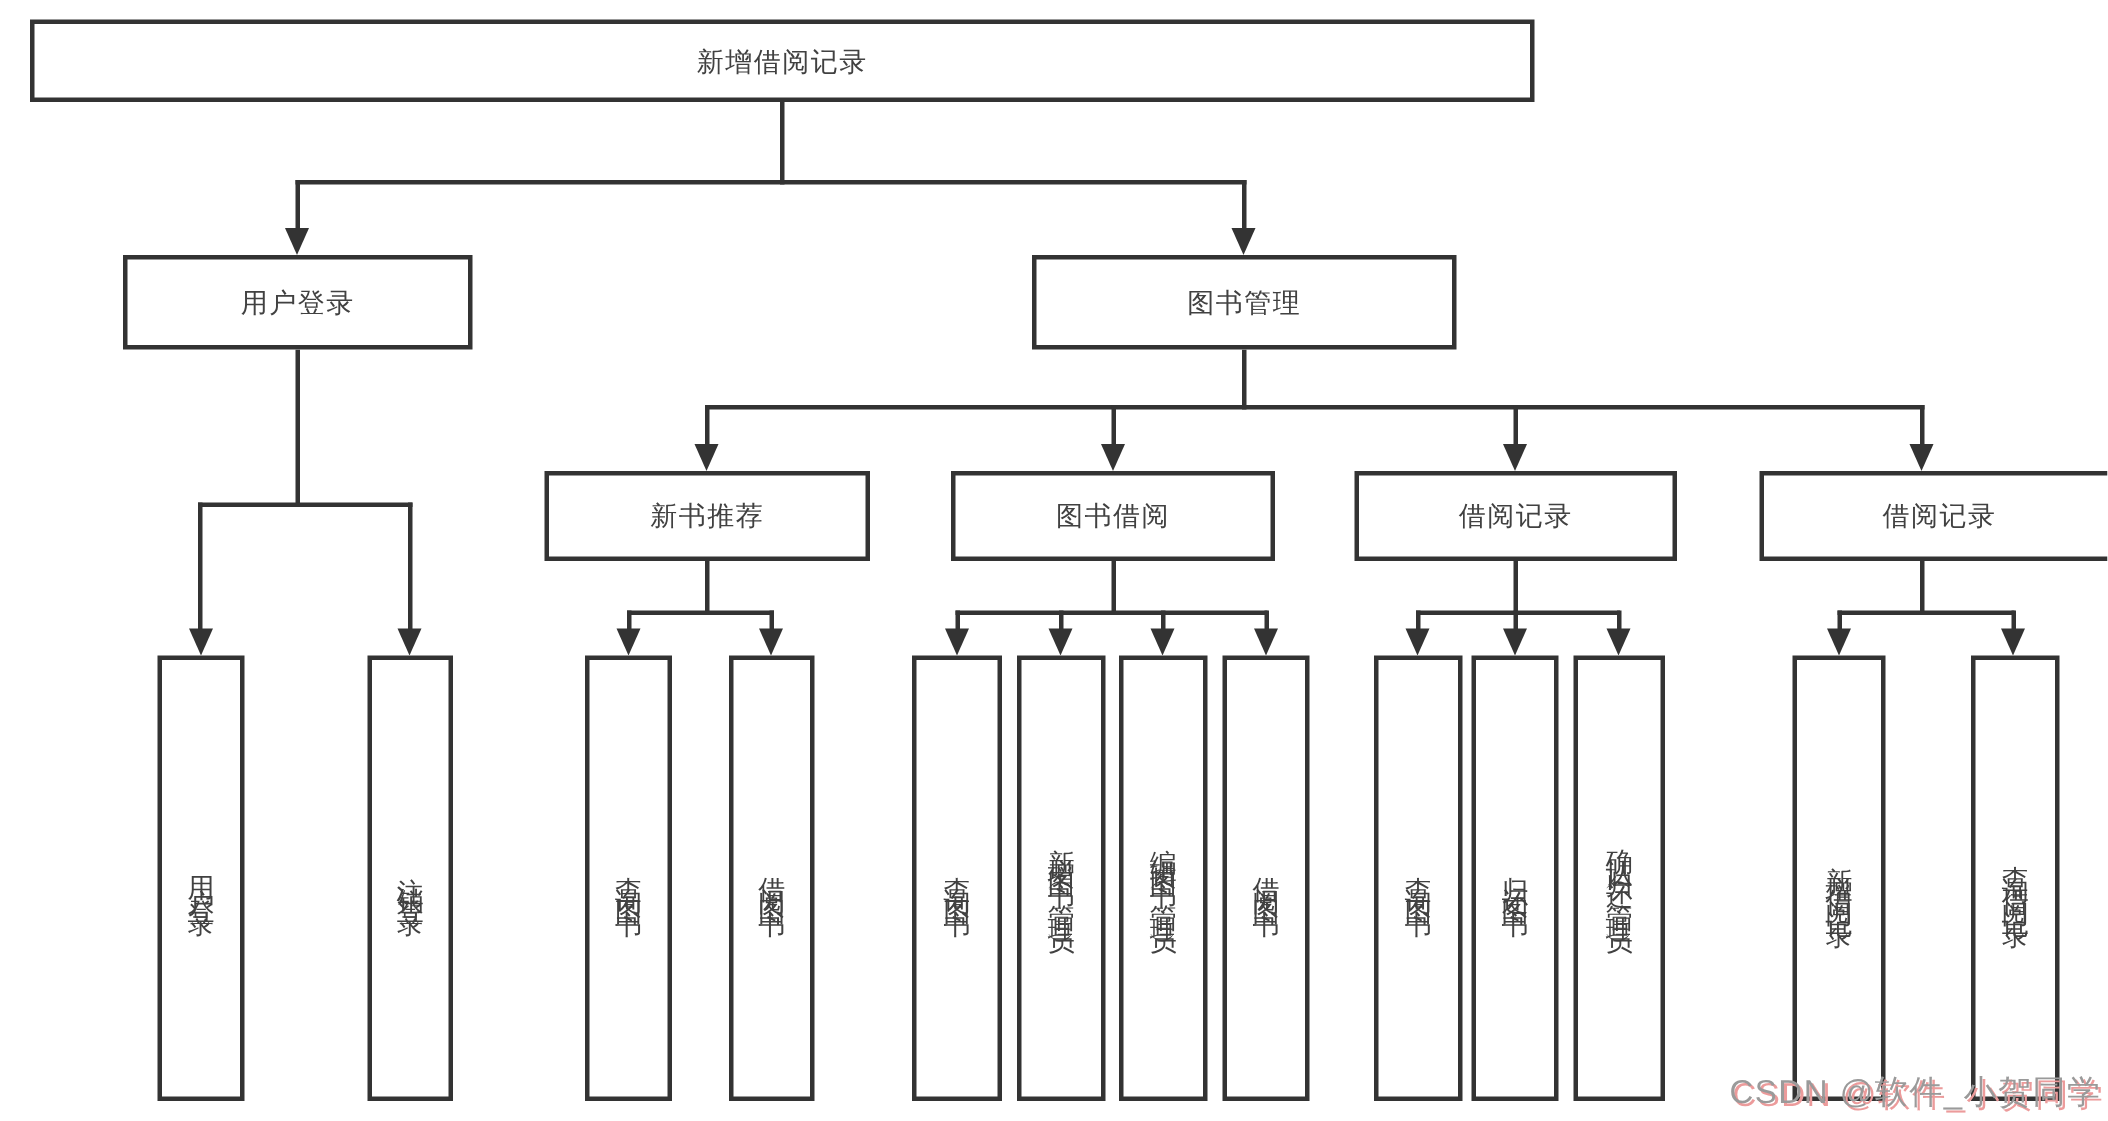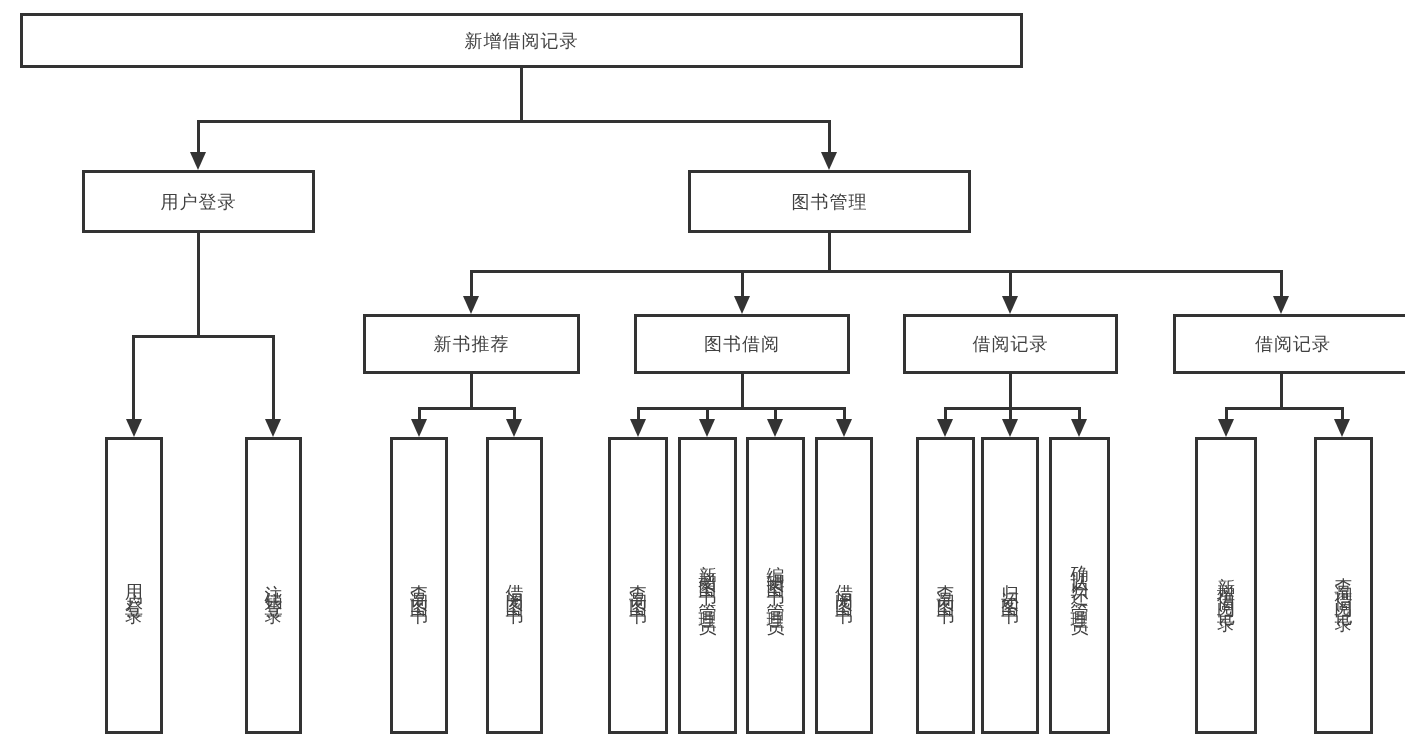--- a/index.html
+++ b/index.html
@@ -183,14 +183,15 @@
     <span class="vtext">确认归还（管理员）</span>
   </div>
 
   <div class="box leaf" style="left:1195px; top:437px; width:62px; height:297px;">
     <span class="vtext">新增借阅记录</span>
   </div>
   <div class="box leaf" style="left:1314px; top:437px; width:59px; height:297px;">
     <span class="vtext">查询借阅记录</span>
   </div>
 
+  <div id="watermark">CSDN @软件_小贺同学</div>
 
 </div>
 
 </body></html>

